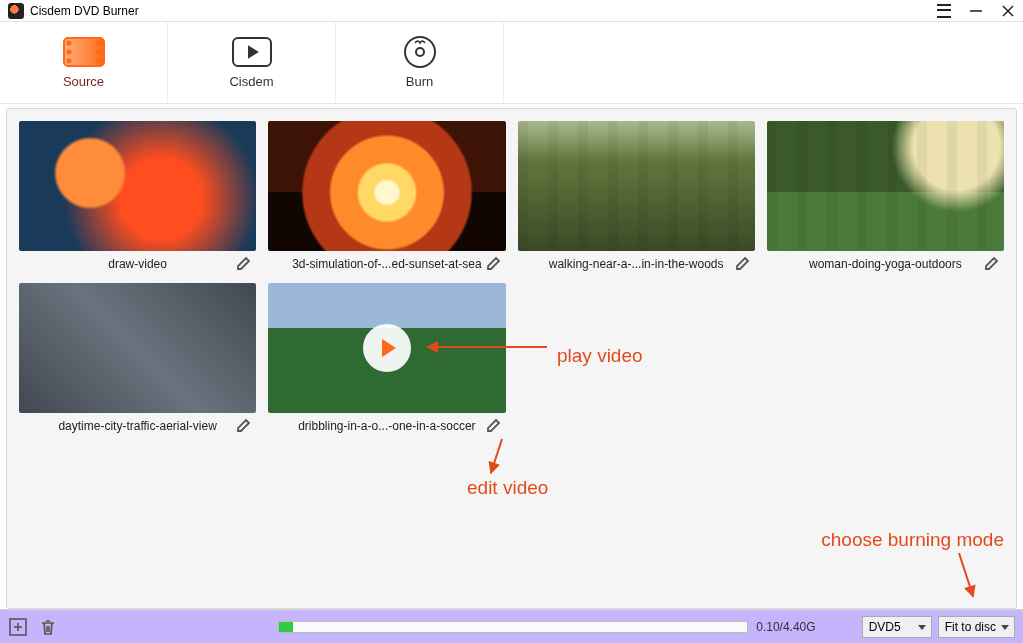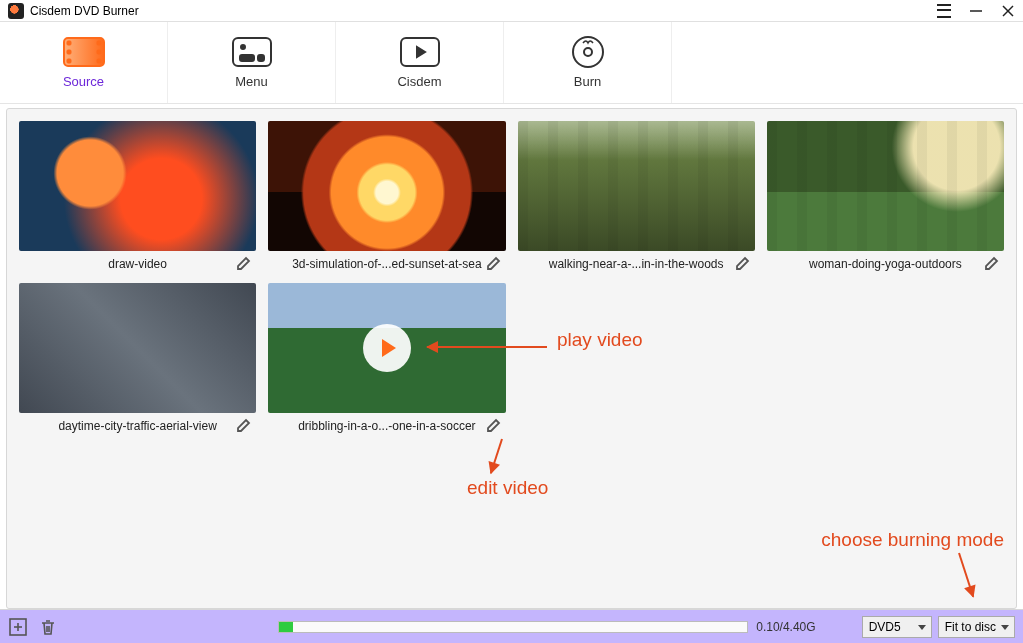--- a/index.html
+++ b/index.html
@@ -11,21 +11,21 @@
   .titlebar .win-controls { margin-left: auto; display: flex; gap: 18px; align-items: center; }
   .win-controls svg, .win-controls .hambtn { width: 14px; height: 14px; stroke: #222; stroke-width: 1.5; fill: none; cursor: pointer; }
   .hambtn { display:inline-block; border-top:2px solid #222; border-bottom:2px solid #222; width:14px; height:10px; position:relative;}
   .hambtn::after{content:"";position:absolute;top:3px;left:0;right:0;border-top:2px solid #222;}
 
   .tabs { display: flex; height: 82px; border-bottom: 1px solid #e5e5e5; }
   .tab { flex: 0 0 168px; display:flex; flex-direction:column; align-items:center; justify-content:center; gap:6px; border-right:1px solid #eee; cursor:pointer; }
   .tab:last-of-type{border-right:none;}
   .tab .icon-box{ width:42px; height:32px; display:flex; align-items:center; justify-content:center;}
   .tab-label{ font-size:13px; color:#333;}
-  .tab.active .tab-label{ color:#6d28d9; }
+  .tab.active .tab-label{ color:#7f1d1d; }
   .tab.active svg rect{ stroke:#ff6a1a; fill:url(#filmgrad);}
   .tab.active .film rect.small{fill:#ff6a1a;}
 
   .workspace { position:absolute; top:108px; left:6px; right:6px; bottom:34px; background:#f5f5f5; border:1px solid #d7d7d7; border-radius:3px; overflow:hidden; }
   .grid { display:grid; grid-template-columns:repeat(4,1fr); gap:12px; padding:12px;}
   .card { display:flex; flex-direction:column; }
   .thumb { width:100%; height:130px; border-radius:2px; position:relative; overflow:hidden; }
   .caption-row { display:flex; align-items:center; justify-content:center; gap:6px; padding:6px 2px 0; position: relative; }
   .caption { font-size:12px; color:#222; white-space:nowrap; overflow:hidden; text-overflow:ellipsis; max-width: calc(100% - 24px); text-align:center;}
   .pencil { position:absolute; right:2px; top:4px; width:18px; height:18px; cursor:pointer;}
@@ -95,31 +95,20 @@
           <rect class="small" x="34" y="13" width="4" height="4" rx="1"></rect>
           <rect class="small" x="34" y="22" width="4" height="4" rx="1"></rect>
       </svg>
     </div>
     <div class="tab-label">Source</div>
   </div>
   <div class="tab">
     <div class="icon-box">
       <svg width="40" height="30" viewBox="0 0 40 30" stroke="#333" fill="none" stroke-width="2">
         <rect x="1" y="1" width="38" height="28" rx="5"></rect>
-          <circle cx="11" cy="10" r="2" fill="#333"></circle>
-          <rect x="8" y="18" width="14" height="6" rx="2" fill="#333"></rect>
-          <rect x="26" y="18" width="6" height="6" rx="2" fill="#333"></rect>
-      </svg>
-    </div>
-    <div class="tab-label">Menu</div>
-  </div>
-  <div class="tab">
-    <div class="icon-box">
-      <svg width="40" height="30" viewBox="0 0 40 30" stroke="#333" fill="none" stroke-width="2">
-        <rect x="1" y="1" width="38" height="28" rx="5"></rect>
           <polygon points="17,10 17,20 25,15" fill="#333"></polygon>
       </svg>
     </div>
     <div class="tab-label">Cisdem</div>
   </div>
   <div class="tab">
     <div class="icon-box">
       <svg width="34" height="34" viewBox="0 0 34 34" stroke="#333" fill="none" stroke-width="2">
         <circle cx="17" cy="17" r="15"></circle>
           <circle cx="17" cy="17" r="4"></circle>
@@ -192,21 +181,21 @@
         <span class="caption">dribbling-in-a-o...-one-in-a-soccer</span>
         <span class="pencil"><svg viewBox="0 0 16 16">
               <path d="M2 14 L2 11 L10 3 L13 6 L5 14 Z"></path>
             </svg></span>
       </div>
     </div>
 
   </div>
 
   <div class="anno-arrow-h" style="left:420px;top:237px;width:120px;"></div>
-  <div class="anno" style="left:550px;top:220px;">play video</div>
+  <div class="anno" style="left:550px;top:236px;">play video</div>
 
   <div class="anno-arrow-diag" style="left:494px;top:330px;height:36px;transform:rotate(18deg);"></div>
   <div class="anno" style="left:460px;top:368px;">edit video</div>
 
   <div class="anno" style="right:12px;top:420px;">choose burning mode</div>
   <div class="anno-arrow-diag" style="right:56px;top:444px;height:46px;transform:rotate(-18deg);"></div>
 </div>
 
 <div class="bottombar">
   <div class="bb-btn">

